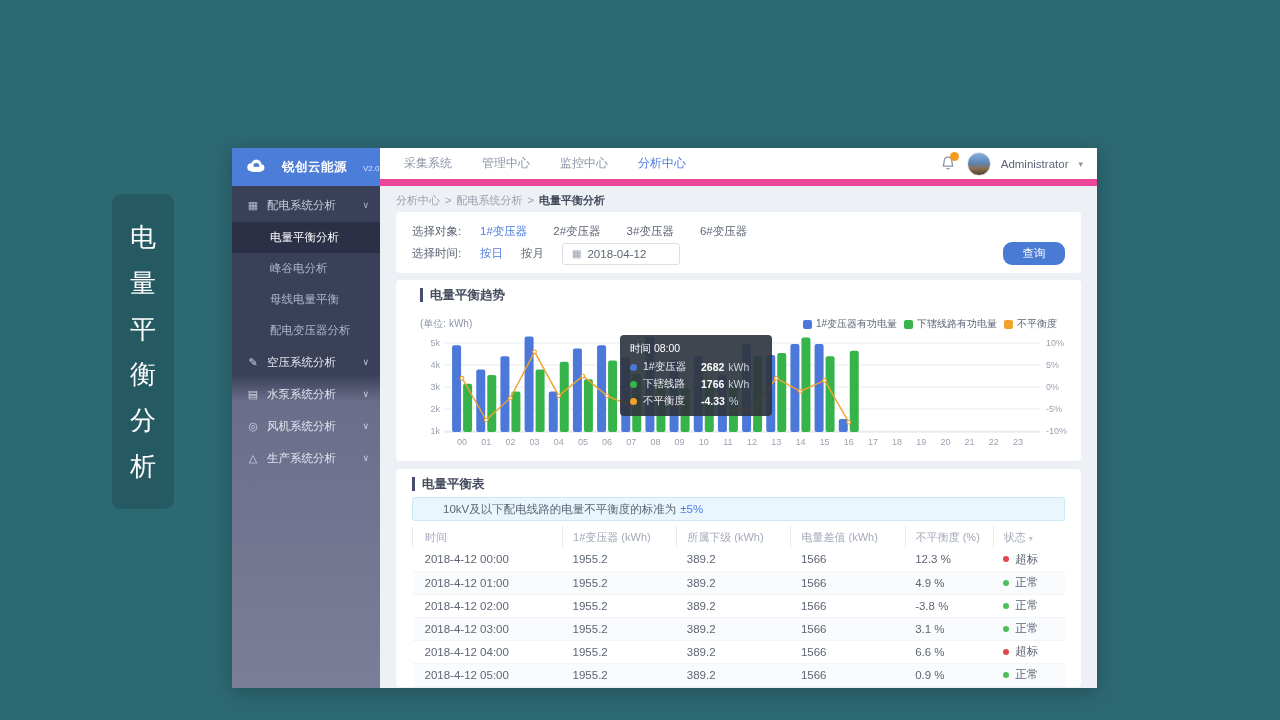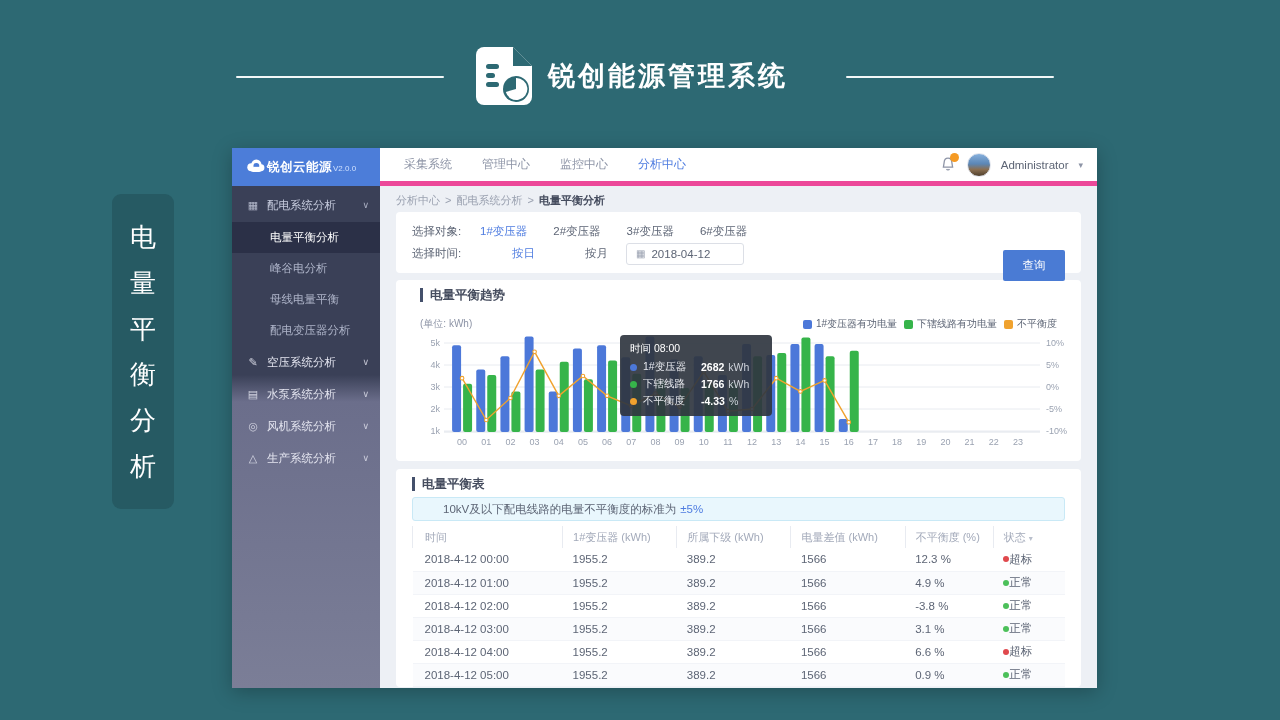--- a/index.html
+++ b/index.html
@@ -16,35 +16,35 @@
 
   
   .side-badge { position:absolute; left:112px; top:194px; width:62px; height:315px; background:#265a63; border-radius:9px; display:flex; flex-direction:column; align-items:center; justify-content:space-evenly; padding:10px 0; }
   .side-badge span { color:#ffffff; font-size:26px; line-height:1; }
 
   
   .app { position:absolute; left:232px; top:148px; width:865px; height:540px; background:#ffffff; display:flex; overflow:hidden; box-shadow:0 4px 18px rgba(0,0,0,.25); }
 
   
   .aside { width:148px; flex:0 0 148px; background:linear-gradient(180deg,#3a4057 0%,#3a4057 42%,#6b6e8b 47%,#7b7e97 100%); display:flex; flex-direction:column; }
-  .logo { height:38px; background:#4c7dd9; display:flex; align-items:center; padding:0 12px; gap:1px; }
+  .logo { height:38px; background:#4c7dd9; display:flex; align-items:center; padding:0 12px; gap:16px; }
   .logo-name { color:#ffffff; font-size:12.5px; font-weight:bold; letter-spacing:.5px; white-space:nowrap; }
   .logo-ver { color:#cfe0ff; font-size:8px; margin-top:3px; }
   .menu { flex:1; padding-top:2px; }
   .m-item { display:flex; align-items:center; color:#c6cbdd; font-size:11.5px; cursor:pointer; position:relative; }
   .m-item .ic { width:14px; text-align:center; margin-right:7px; font-size:11px; opacity:.85; }
   .m-item .chev { position:absolute; right:11px; font-size:9px; opacity:.8; }
   .m-group { height:34px; padding-left:14px; }
   .m-sub { height:31px; padding-left:38px; color:#aeb4c9; }
   .m-sub.active { background:#2b3047; color:#ffffff; }
   .m-group2 { height:32px; padding-left:14px; color:#e3e4ef; }
 
   
   .main { flex:1; display:flex; flex-direction:column; min-width:0; }
-  .topnav { height:38px; background:#ffffff; display:flex; align-items:center; padding:0 14px 0 24px; border-bottom:5px solid #ec4899; }
+  .topnav { height:38px; background:#ffffff; display:flex; align-items:center; padding:0 14px 0 24px; border-bottom:7px solid #ec4899; }
   .nav-item { font-size:12px; color:#8d94a6; margin-right:30px; cursor:pointer; }
   .nav-item.active { color:#4e7ce0; }
   .user-area { margin-left:auto; display:flex; align-items:center; gap:10px; }
   .bell { position:relative; width:18px; height:18px; cursor:pointer; }
   .bell .badge { position:absolute; top:-3px; right:-2px; width:9px; height:9px; border-radius:50%; background:#f59a23; }
   .avatar { width:24px; height:24px; border-radius:50%; background:linear-gradient(180deg,#86b0dd 0%,#5b86b5 45%,#8a6f52 70%,#4f3f2c 100%); border:1px solid #e2e6ee; cursor:pointer; }
   .user-name { font-size:11.5px; color:#5d6575; }
   .user-caret { font-size:9px; color:#8d94a6; }
 
   
@@ -56,25 +56,25 @@
   
   .filter-card { padding:7px 16px; }
   .f-row { height:19px; margin:3px 0; display:flex; align-items:center; font-size:11.5px; color:#5d6575; position:relative; }
   .f-label { width:68px; color:#5d6575; }
   .radio { display:flex; align-items:center; margin-right:26px; cursor:pointer; }
   .radio .dot { width:12px; height:12px; border-radius:50%; border:1px solid #d6dae2; background:#fff; margin-right:6px; position:relative; }
   .radio .dot.on { border-color:#f59a23; }
   .radio .dot.on::after { content:""; position:absolute; left:2.5px; top:2.5px; width:5px; height:5px; border-radius:50%; background:#f59a23; }
   .opt { margin-right:26px; cursor:pointer; color:#5d6575; }
   .opt.active { color:#4e7ce0; }
-  .mode { margin-right:18px; cursor:pointer;margin-left:32px; }
+  .mode { margin-right:18px; cursor:pointer; }
   .mode.active { color:#4e7ce0; }
   .date-box { display:flex; align-items:center; gap:6px; border:1px solid #dcdfe6; border-radius:3px; height:22px; padding:0 9px; width:118px; color:#5d6575; background:#fff; cursor:pointer; }
   .date-box .cal { color:#9aa1b0; font-size:10px; }
-  .query-btn { position:absolute; right:0; top:-2px; width:62px; height:31px; background:#4a7bd4; color:#fff; font-size:11.5px; border:none; border-radius:2px; cursor:pointer;margin-top:8px; }
+  .query-btn { position:absolute; right:0; top:-2px; width:62px; height:23px; background:#4a7bd4; color:#fff; font-size:11.5px; border:none; border-radius:9px; cursor:pointer; }
 
   
   .chart-card { margin-top:7px; padding:8px 24px 6px; }
   .sec-title { font-size:12.5px; color:#454c5e; font-weight:bold; padding-left:7px; border-left:3px solid #44506b; line-height:14px; }
   .chart-meta { display:flex; align-items:center; margin-top:15px; height:14px; }
   .unit { font-size:10px; color:#8d94a6; }
   .legend { margin-left:auto; display:flex; gap:7px; }
   .lg { display:flex; align-items:center; gap:4px; font-size:10px; color:#5d6575; }
   .lg .sq { width:9px; height:9px; border-radius:2px; display:inline-block; }
   .chart-wrap { position:relative; margin-top:2px; }
@@ -90,46 +90,30 @@
   .table-card { margin-top:8px; padding:8px 16px 0; }
   .notice { margin-top:6px; height:24px; background:#e9f7fd; border:1px solid #c9e9f6; border-radius:3px; display:flex; align-items:center; padding-left:30px; font-size:11.5px; color:#5d6575; gap:4px; }
   .notice .hl { color:#4e7ce0; }
   table { width:100%; border-collapse:collapse; margin-top:5px; table-layout:fixed; }
   th { height:22px; font-size:11px; color:#a3aaba; font-weight:normal; text-align:left; border-left:1px solid #e8ebf1; padding-left:10px; }
   th:first-child { padding-left:12px; }
   th .caret { font-size:8px; color:#b9bfcc; margin-left:3px; }
   td { height:23px; font-size:11.5px; color:#5d6575; padding-left:10px; border-bottom:1px solid #f2f4f8; }
   td:first-child { padding-left:12px; }
   tr.alt td { background:#fafbfd; }
-  .st { display:flex; align-items:center; gap:0;text-align:center; }
+  .st { display:flex; align-items:center; gap:6px;text-align:center; }
   .st .d { width:6px; height:6px; border-radius:50%; }
 
   svg text { font-family:"Liberation Sans", sans-serif; }
 </style>
 </head>
 <body>
 
 <div class="canvas">
 
-  <div class="hero">
-    <span class="hero-line left"></span>
-    <span class="hero-line right"></span>
-    <div class="hero-icon">
-      <svg width="56" height="58" viewBox="0 0 56 58">
-        <path d="M8 0 H37 L56 19 V50 a8 8 0 0 1 -8 8 H8 a8 8 0 0 1 -8 -8 V8 a8 8 0 0 1 8 -8 Z" fill="#ffffff"></path>
-        <path d="M37 0 L56 19 H37 Z" fill="#2d6973"></path>
-        <rect x="10" y="17" width="13" height="5" rx="2.5" fill="#2d6973"></rect>
-        <rect x="10" y="26" width="9" height="5" rx="2.5" fill="#2d6973"></rect>
-        <rect x="10" y="35" width="13" height="5" rx="2.5" fill="#2d6973"></rect>
-        <circle cx="40" cy="42" r="13" fill="#2d6973"></circle>
-        <path d="M40 42 L40 31 A11 11 0 1 1 29.8 45.0 Z" fill="#ffffff"></path>
-      </svg>
-    </div>
-    <h1 class="hero-title">锐创能源管理系统</h1>
-  </div>
 
   <div class="side-badge" id="side-label">
       <span>电</span>
       <span>量</span>
       <span>平</span>
       <span>衡</span>
       <span>分</span>
       <span>析</span>
     </div>
 

